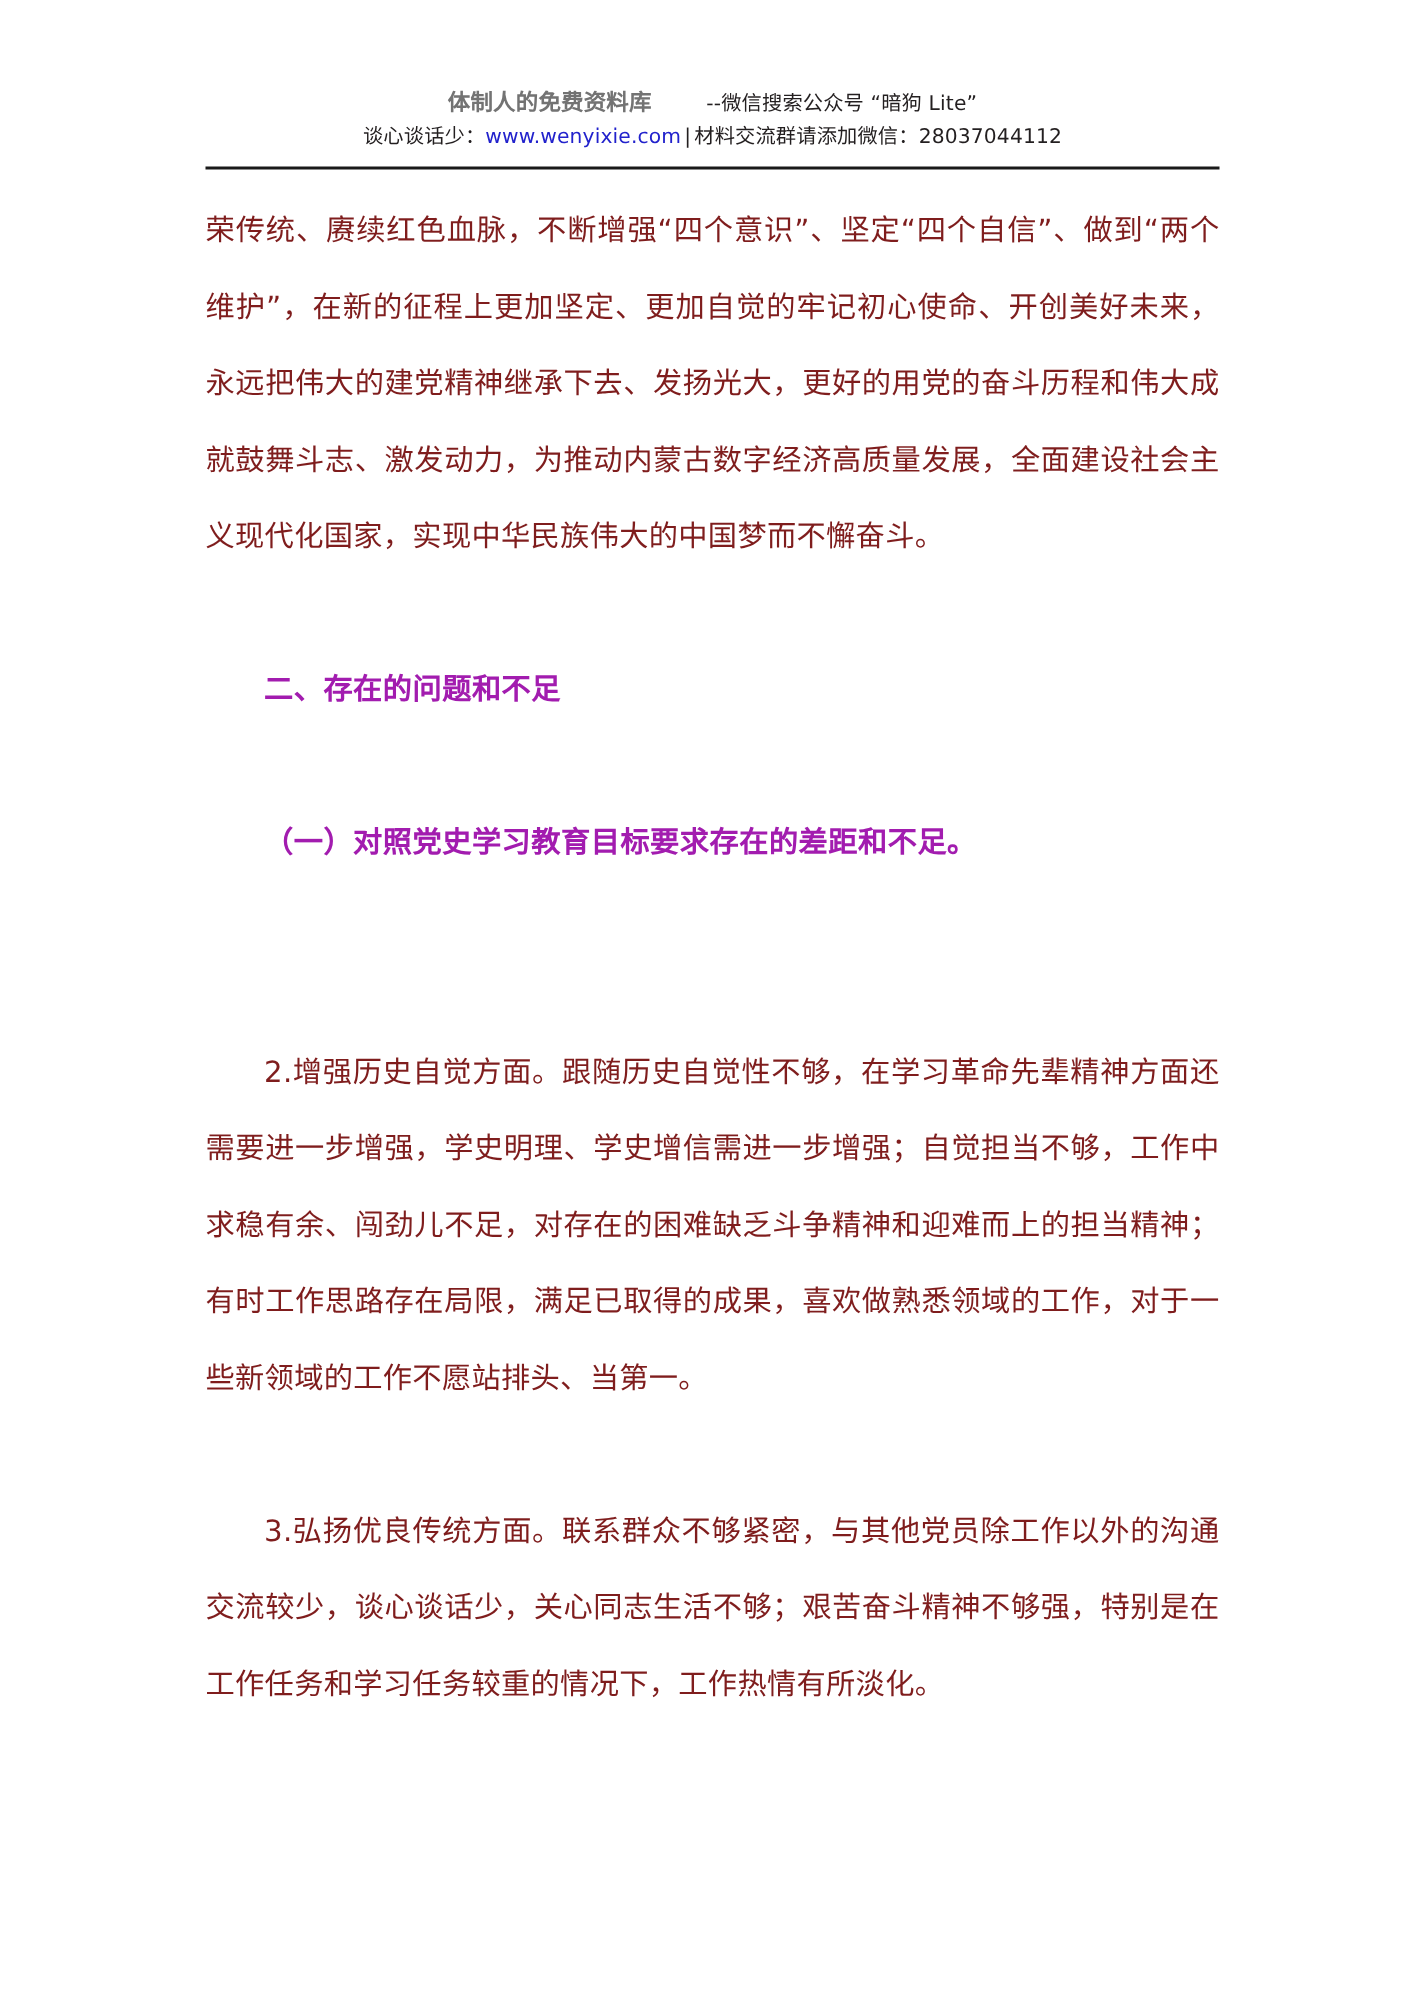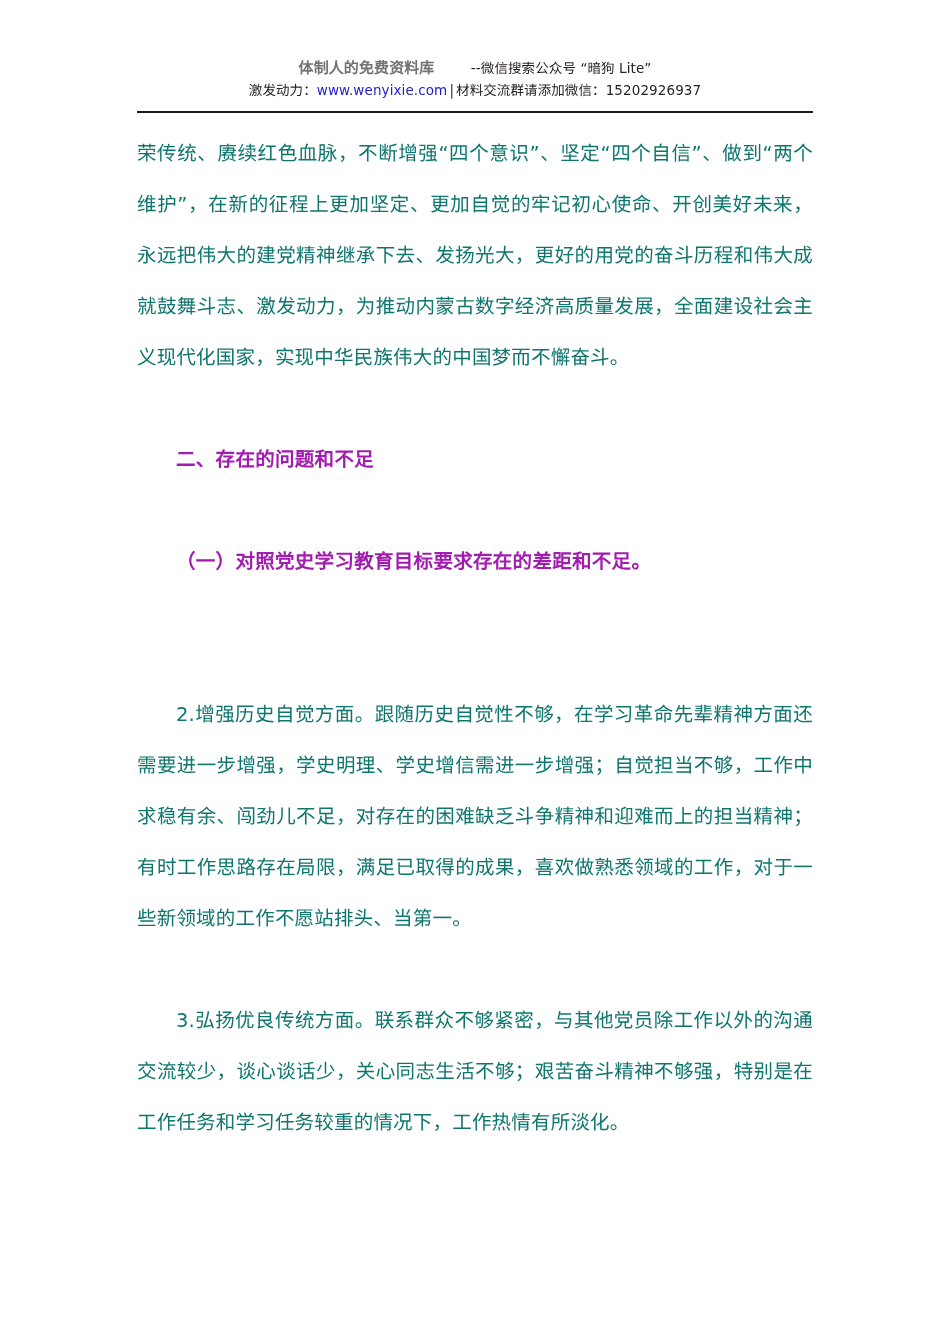--- a/index.html
+++ b/index.html
@@ -73,21 +73,21 @@
   .doc-body {
     position: absolute;
     left: 137px;
     top: 128px;
     width: 676px;
   }
 
   .para {
     font-size: 19.5px;
     line-height: 51px;
-    color: #0f766e;
+    color: #7f1d1d;
     text-align: justify;
     text-justify: inter-ideograph;
     margin: 0;
     letter-spacing: 0.2px;
   }
   .para.indent {
     text-indent: 39px;
   }
 
   .heading {
@@ -103,21 +103,21 @@
   .gap-lg { height: 51px; }
   .gap-md { height: 51px; }
 </style>
 </head>
 <body>
 
 <div class="page">
 
   <div class="promo-header">
     <div class="promo-line promo-line-1"><span class="promo-brand">体制人的免费资料库</span><span class="promo-tail"> --微信搜索公众号 “暗狗 Lite”</span></div>
-    <div class="promo-line promo-line-2"><span>激发动力：</span><span class="promo-url">www.wenyixie.com</span><span class="promo-sep">|</span><span>材料交流群请添加微信：15202926937</span></div>
+    <div class="promo-line promo-line-2"><span>谈心谈话少：</span><span class="promo-url">www.wenyixie.com</span><span class="promo-sep">|</span><span>材料交流群请添加微信：28037044112</span></div>
   </div>
 
   <div class="header-rule"></div>
 
   <div class="doc-body">
 
     <p class="para">荣传统、赓续红色血脉，不断增强“四个意识”、坚定“四个自信”、做到“两个维护”，在新的征程上更加坚定、更加自觉的牢记初心使命、开创美好未来，永远把伟大的建党精神继承下去、发扬光大，更好的用党的奋斗历程和伟大成就鼓舞斗志、激发动力，为推动内蒙古数字经济高质量发展，全面建设社会主义现代化国家，实现中华民族伟大的中国梦而不懈奋斗。</p>
 
     <div class="gap-lg"></div>
 

